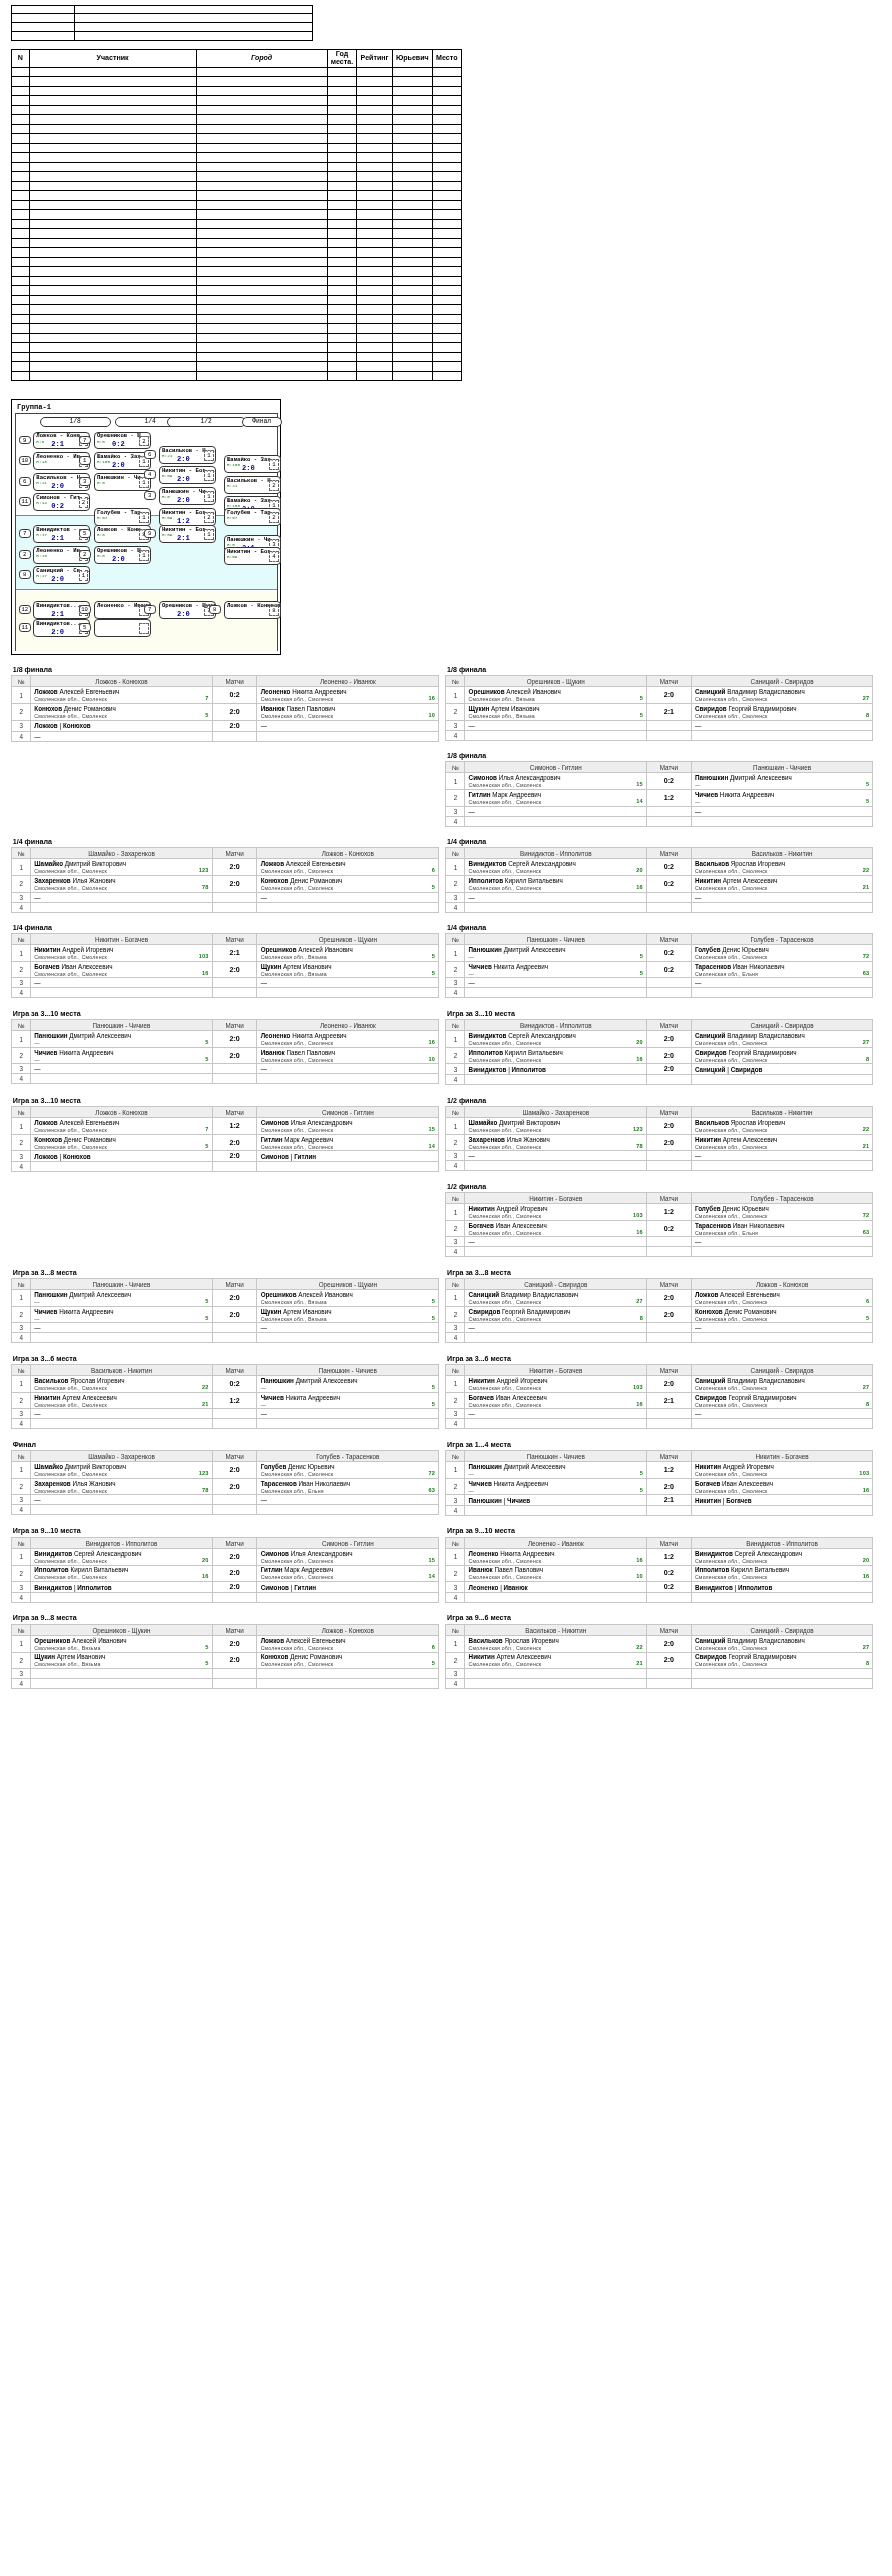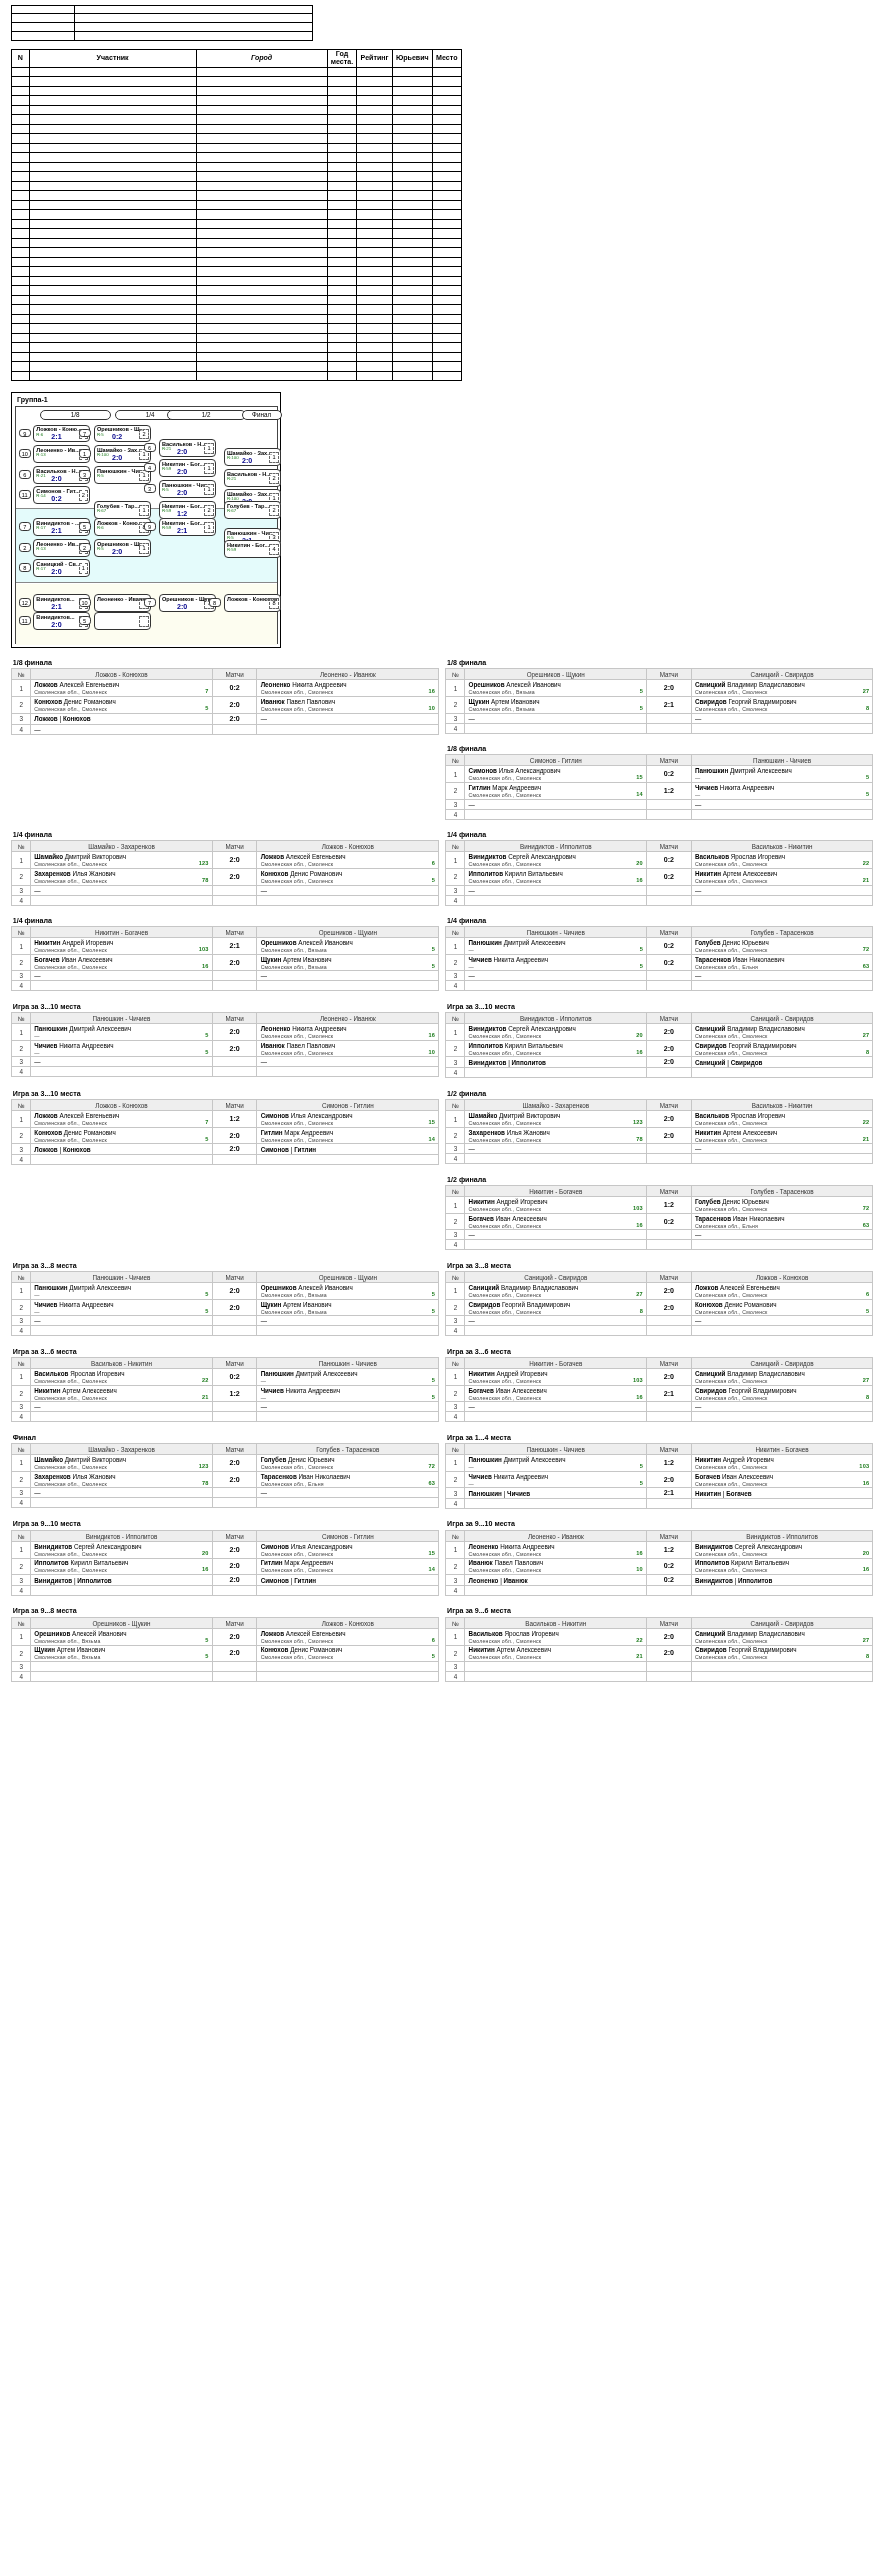--- a/index.html
+++ b/index.html
@@ -32,25 +32,26 @@
   table.part td.yr  { width:28.5px; text-align:center; }
   table.part td.rt  { width:32px; text-align:right; padding-right:4.8px; }
   table.part td.dl  { width:28.5px; text-align:right; padding-right:4.8px; }
   table.part td.pl  { width:28.5px; text-align:right; padding-right:4.8px; }
   table.part th.n { width:17.4px; } table.part th.name { width:167px; }
   table.part th.city { width:131px;font-style:italic; } table.part th.yr { width:28.5px; }
   table.part th.rt { width:32px;text-align:center; } table.part th.dl { width:28.5px; } table.part th.pl { width:24px; }
 
   
   .bracket-wrap {
-    margin:11px 0 0 8px;
+    margin:18px 0 0 8px;
     width:270px;
     border:0.8px solid #000;
     background:#fff;
     padding:0;
+    font-family:Liberation Mono, monospace;
   }
   .bracket-title { font-weight:bold; font-size:7.1px; padding:2.4px 4.8px; }
   .bracket-body { border:0.8px solid #444; margin:0 2.4px 2.4px 2.4px; position:relative; height:238px; }
   .grid-band { position:absolute; left:0; right:0; }
   .band-main { top:0; height:101px; background:#ffffff; }
   .band-mid  { top:101px; height:75px; background:#e4fbfb; border-top:0.8px solid #888; border-bottom:0.8px solid #888; }
   .band-low  { top:177px; height:61px; background:#fdfdf0; }
 
   .rnd-label {
     position:absolute; border:0.8px solid #333; border-radius:7.1px;

